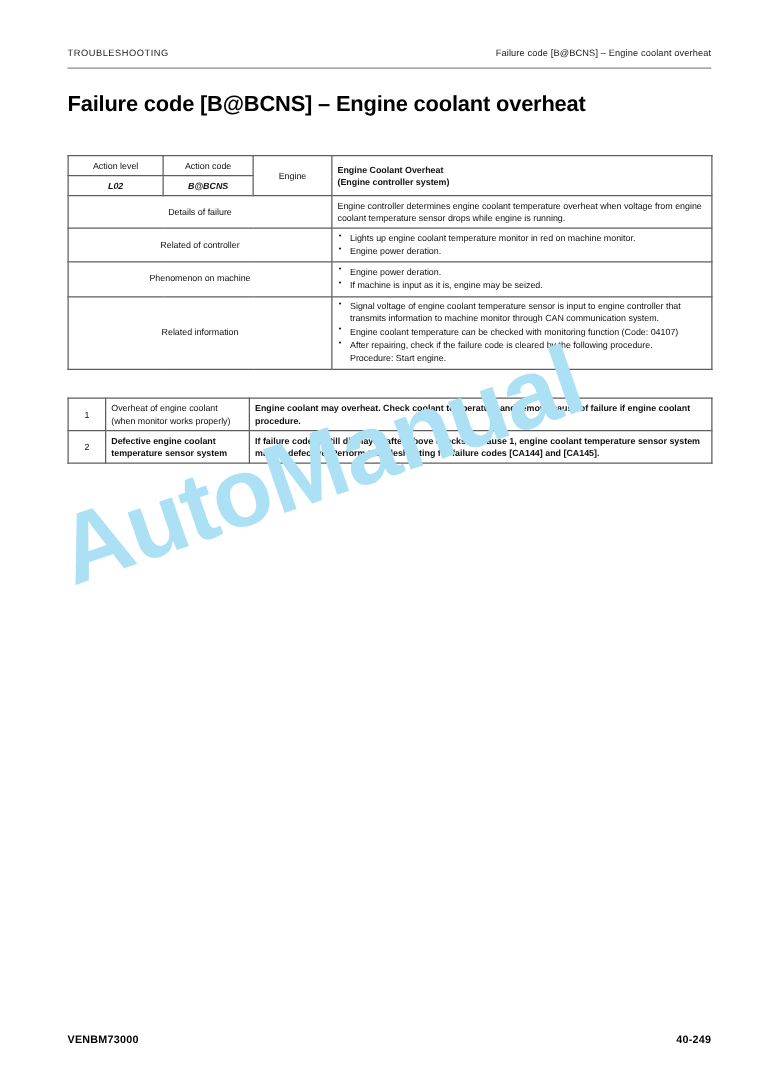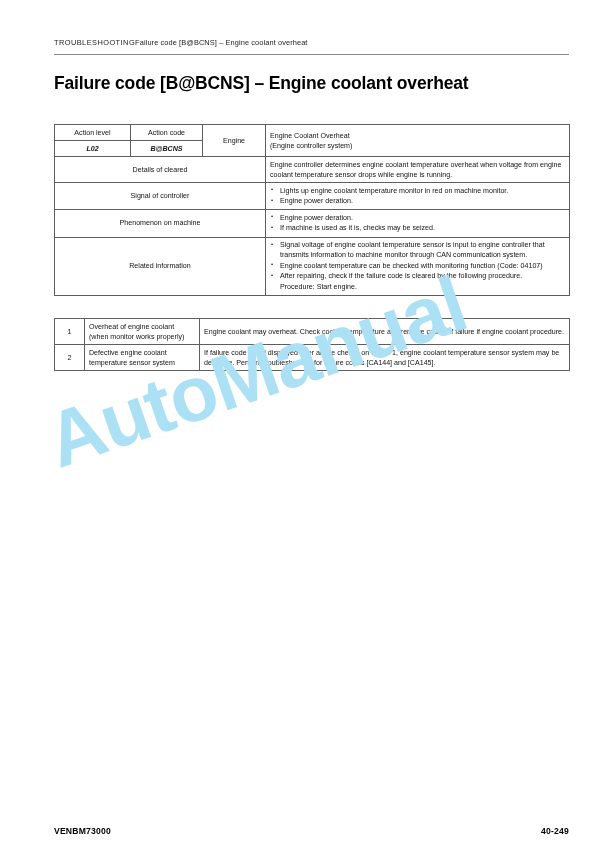--- a/index.html
+++ b/index.html
@@ -44,21 +44,21 @@
     user-select: none;
   }
 
   
   .runhead {
     position: absolute;
     left: 54px;
     top: 38px;
     width: 515px;
     display: flex;
-    justify-content: flex-start;
+    justify-content: space-between;
     align-items: baseline;
     font-size: 7.4px;
     letter-spacing: 0.45px;
     color: #1a1a1a;
     z-index: 2;
   }
   .runhead-right {
     letter-spacing: 0.1px;
   }
   .head-rule {
@@ -100,20 +100,21 @@
     color: #111;
     background: transparent;
     margin-top: 40px;
   }
   .c-center {
     text-align: center;
     vertical-align: middle !important;
   }
   .c-mid {
     vertical-align: middle !important;
+    font-weight: bold;
   }
   .c-bold {
     font-weight: bold;
     font-size: 7.6px;
     font-style: italic;
   }
 
   
   #table-failure {
     left: 54px;
@@ -207,40 +208,40 @@
           <div>Engine Coolant Overheat</div>
           <div>(Engine controller system)</div>
         </td>
       </tr>
       <tr>
         <td class="c-center c-bold">L02</td>
         <td class="c-center c-bold">B@BCNS</td>
       </tr>
 
       <tr>
-        <td class="lbl" colspan="3">Details of cleared</td>
+        <td class="lbl" colspan="3">Details of failure</td>
         <td>Engine controller determines engine coolant temperature overheat when voltage from engine coolant temperature sensor drops while engine is running.</td>
       </tr>
 
       <tr>
-        <td class="lbl" colspan="3">Signal of controller</td>
+        <td class="lbl" colspan="3">Related of controller</td>
         <td>
           <ul class="blist">
             <li>Lights up engine coolant temperature monitor in red on machine monitor.</li>
             <li>Engine power deration.</li>
           </ul>
         </td>
       </tr>
 
       <tr>
         <td class="lbl" colspan="3">Phenomenon on machine</td>
         <td>
           <ul class="blist">
             <li>Engine power deration.</li>
-            <li>If machine is used as it is, checks may be seized.</li>
+            <li>If machine is input as it is, engine may be seized.</li>
           </ul>
         </td>
       </tr>
 
       <tr>
         <td class="lbl" colspan="3">Related information</td>
         <td>
           <ul class="blist">
             <li>Signal voltage of engine coolant temperature sensor is input to engine controller that transmits information to machine monitor through CAN communication system.</li>
             <li>Engine coolant temperature can be checked with monitoring function (Code: 04107)</li>

